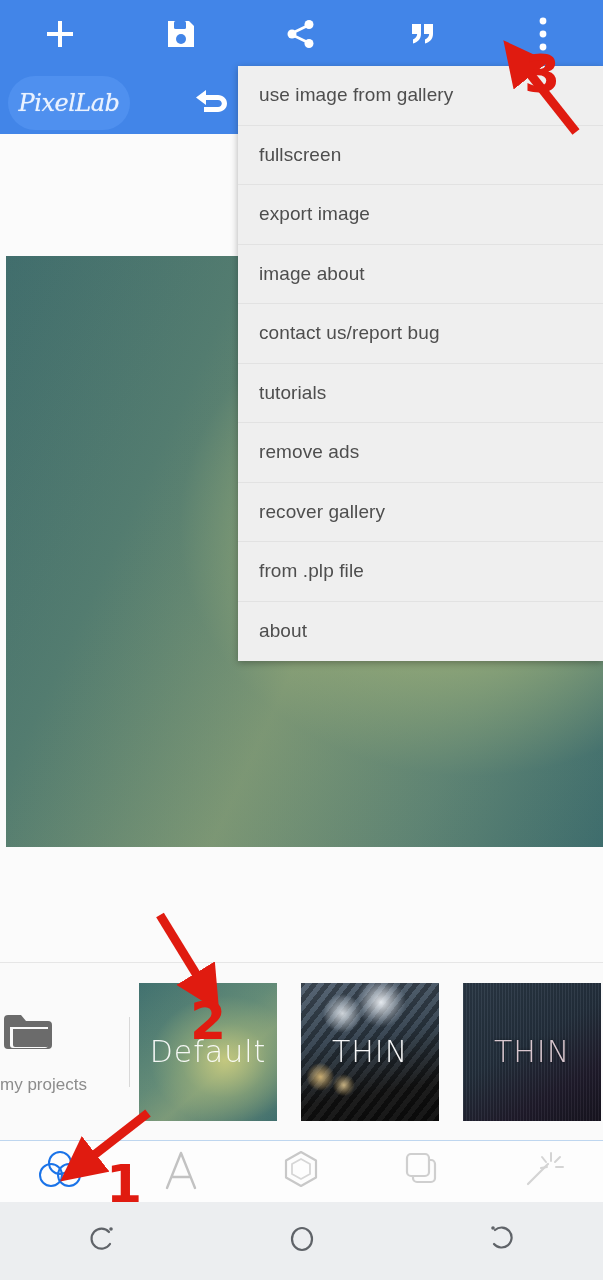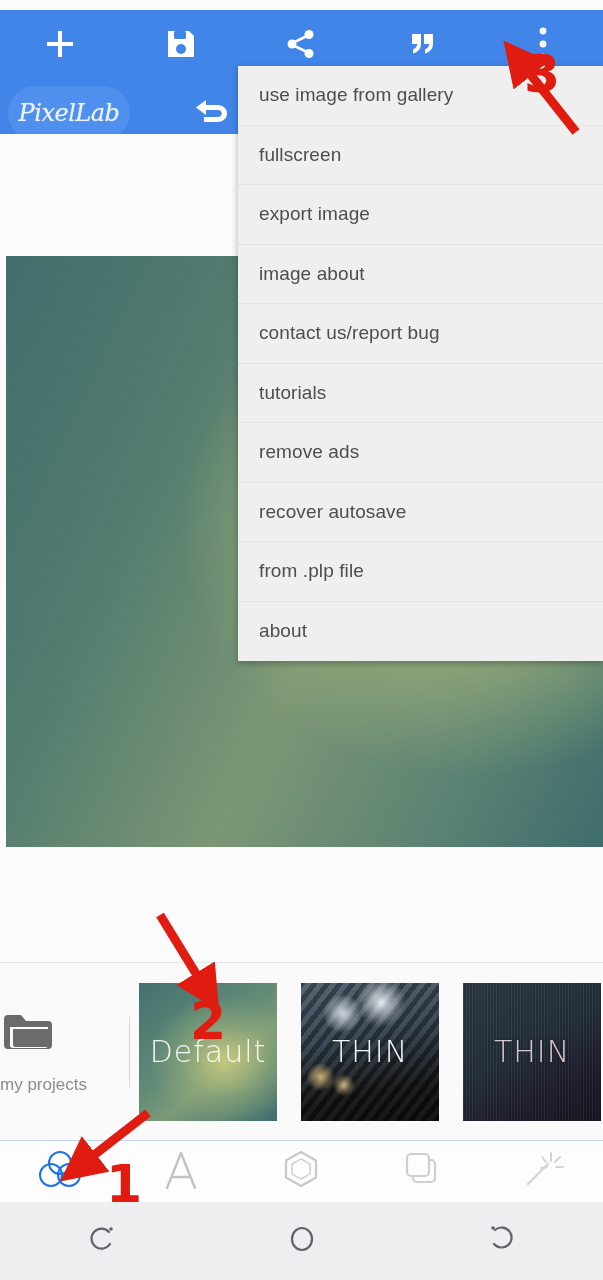--- a/index.html
+++ b/index.html
@@ -10,21 +10,21 @@
     overflow: hidden;
   }
   #app {
     position: relative;
     width: 603px; height: 1280px;
     background: #fbfbfb;
   }
 
   
   #topbar {
-    position: absolute; left: 0; top: 10px;
+    position: absolute; left: 0; top: 0;
     width: 603px; height: 134px;
     background: #4285e8;
   }
   #topbar-row1 {
     position: absolute; left: 0; top: 0;
     width: 603px; height: 72px;
     display: flex; align-items: center;
   }
   .tb-btn {
     flex: 1 1 0; height: 72px;
@@ -285,21 +285,21 @@
   </div>
 
   <div id="menu">
     <div class="menu-item">use image from gallery</div>
     <div class="menu-item">fullscreen</div>
     <div class="menu-item">export image</div>
     <div class="menu-item">image about</div>
     <div class="menu-item">contact us/report bug</div>
     <div class="menu-item">tutorials</div>
     <div class="menu-item">remove ads</div>
-    <div class="menu-item">recover autosave</div>
+    <div class="menu-item">recover gallery</div>
     <div class="menu-item">from .plp file</div>
     <div class="menu-item">about</div>
   </div>
 
   <div id="template-strip">
 
     <div id="my-projects">
       <span>
         <svg width="56" height="48" viewBox="0 0 56 48">
           <path d="M4 10a4 4 0 0 1 4-4h13l5 6h22a4 4 0 0 1 4 4v20a4 4 0 0 1-4 4H8a4 4 0 0 1-4-4z" fill="#6b6b6b"></path>

